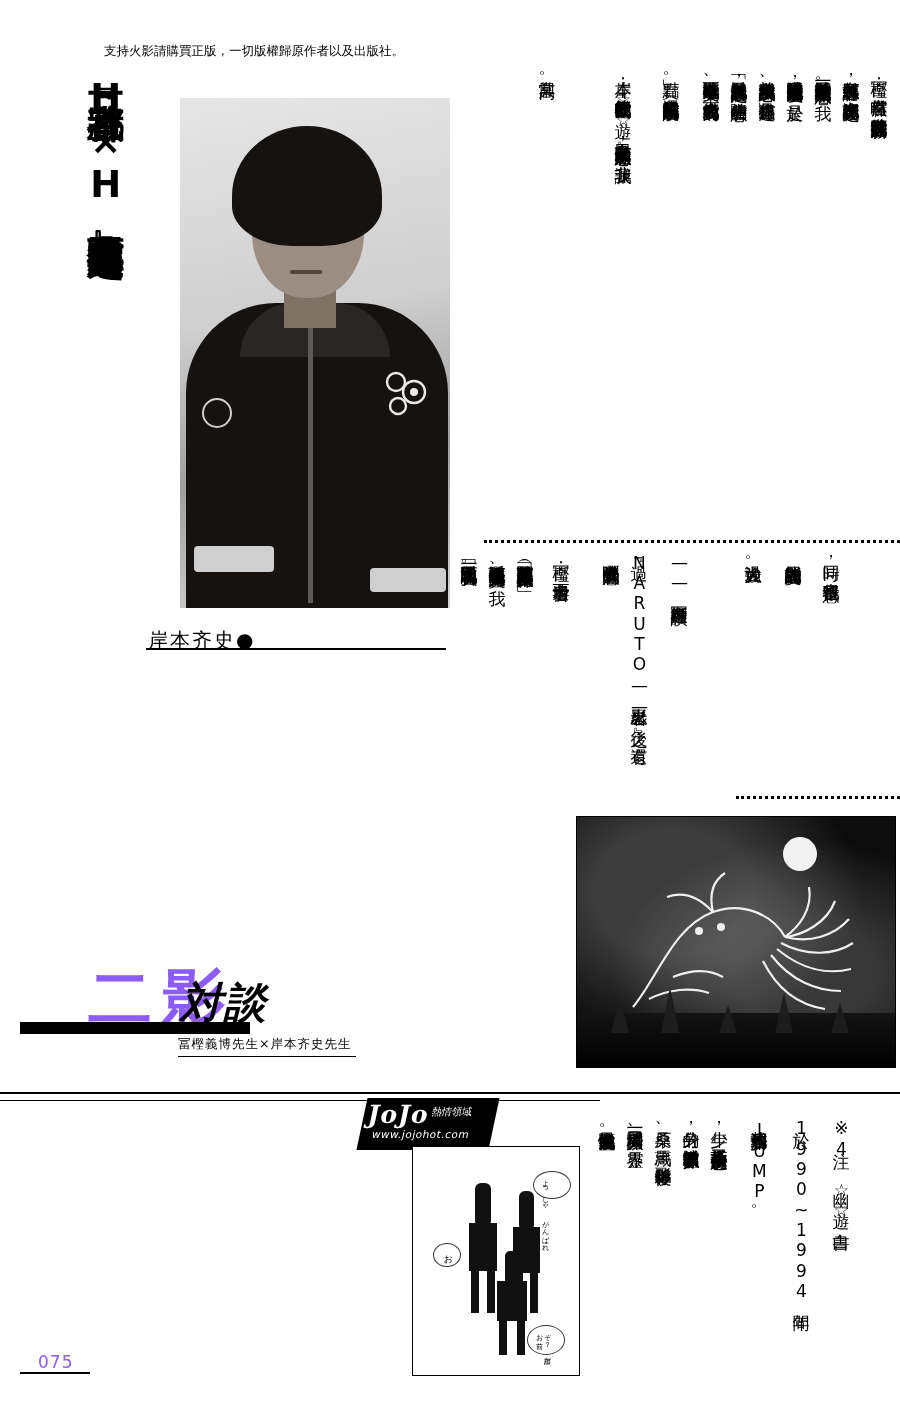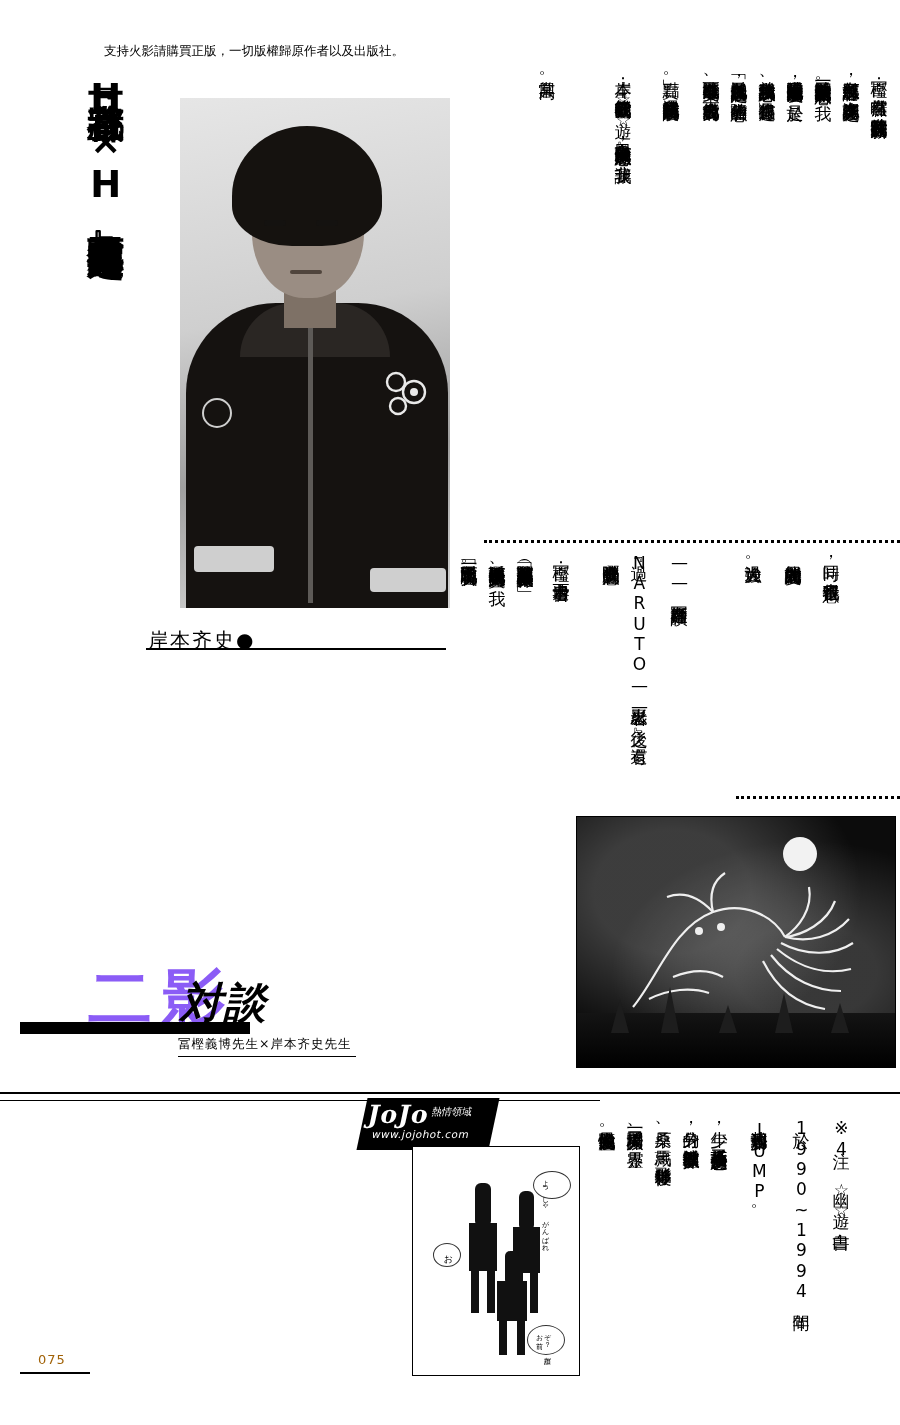--- a/index.html
+++ b/index.html
@@ -144,21 +144,21 @@
   }
   .sk-person{position:absolute;background:#111;}
   .sk-bubble{
     position:absolute;font-size:7px;line-height:1.15;color:#000;
     writing-mode:vertical-rl;text-orientation:upright;
   }
   .sk-oval{position:absolute;border:1px solid #333;border-radius:50%;}
 
   
   .pageno{
-    position:absolute;left:38px;top:1352px;font-size:13px;letter-spacing:1px;color:#a16207;
+    position:absolute;left:38px;top:1352px;font-size:17px;letter-spacing:1px;color:#8b5cf6;
     font-family:"DejaVu Sans","Liberation Sans",sans-serif;
   }
   .pageno-bar{position:absolute;left:20px;top:1372px;width:70px;height:2px;background:#000;}
 
   .small{font-size:15px;}
 </style>
 </head>
 <body>
 
 <div class="page">

